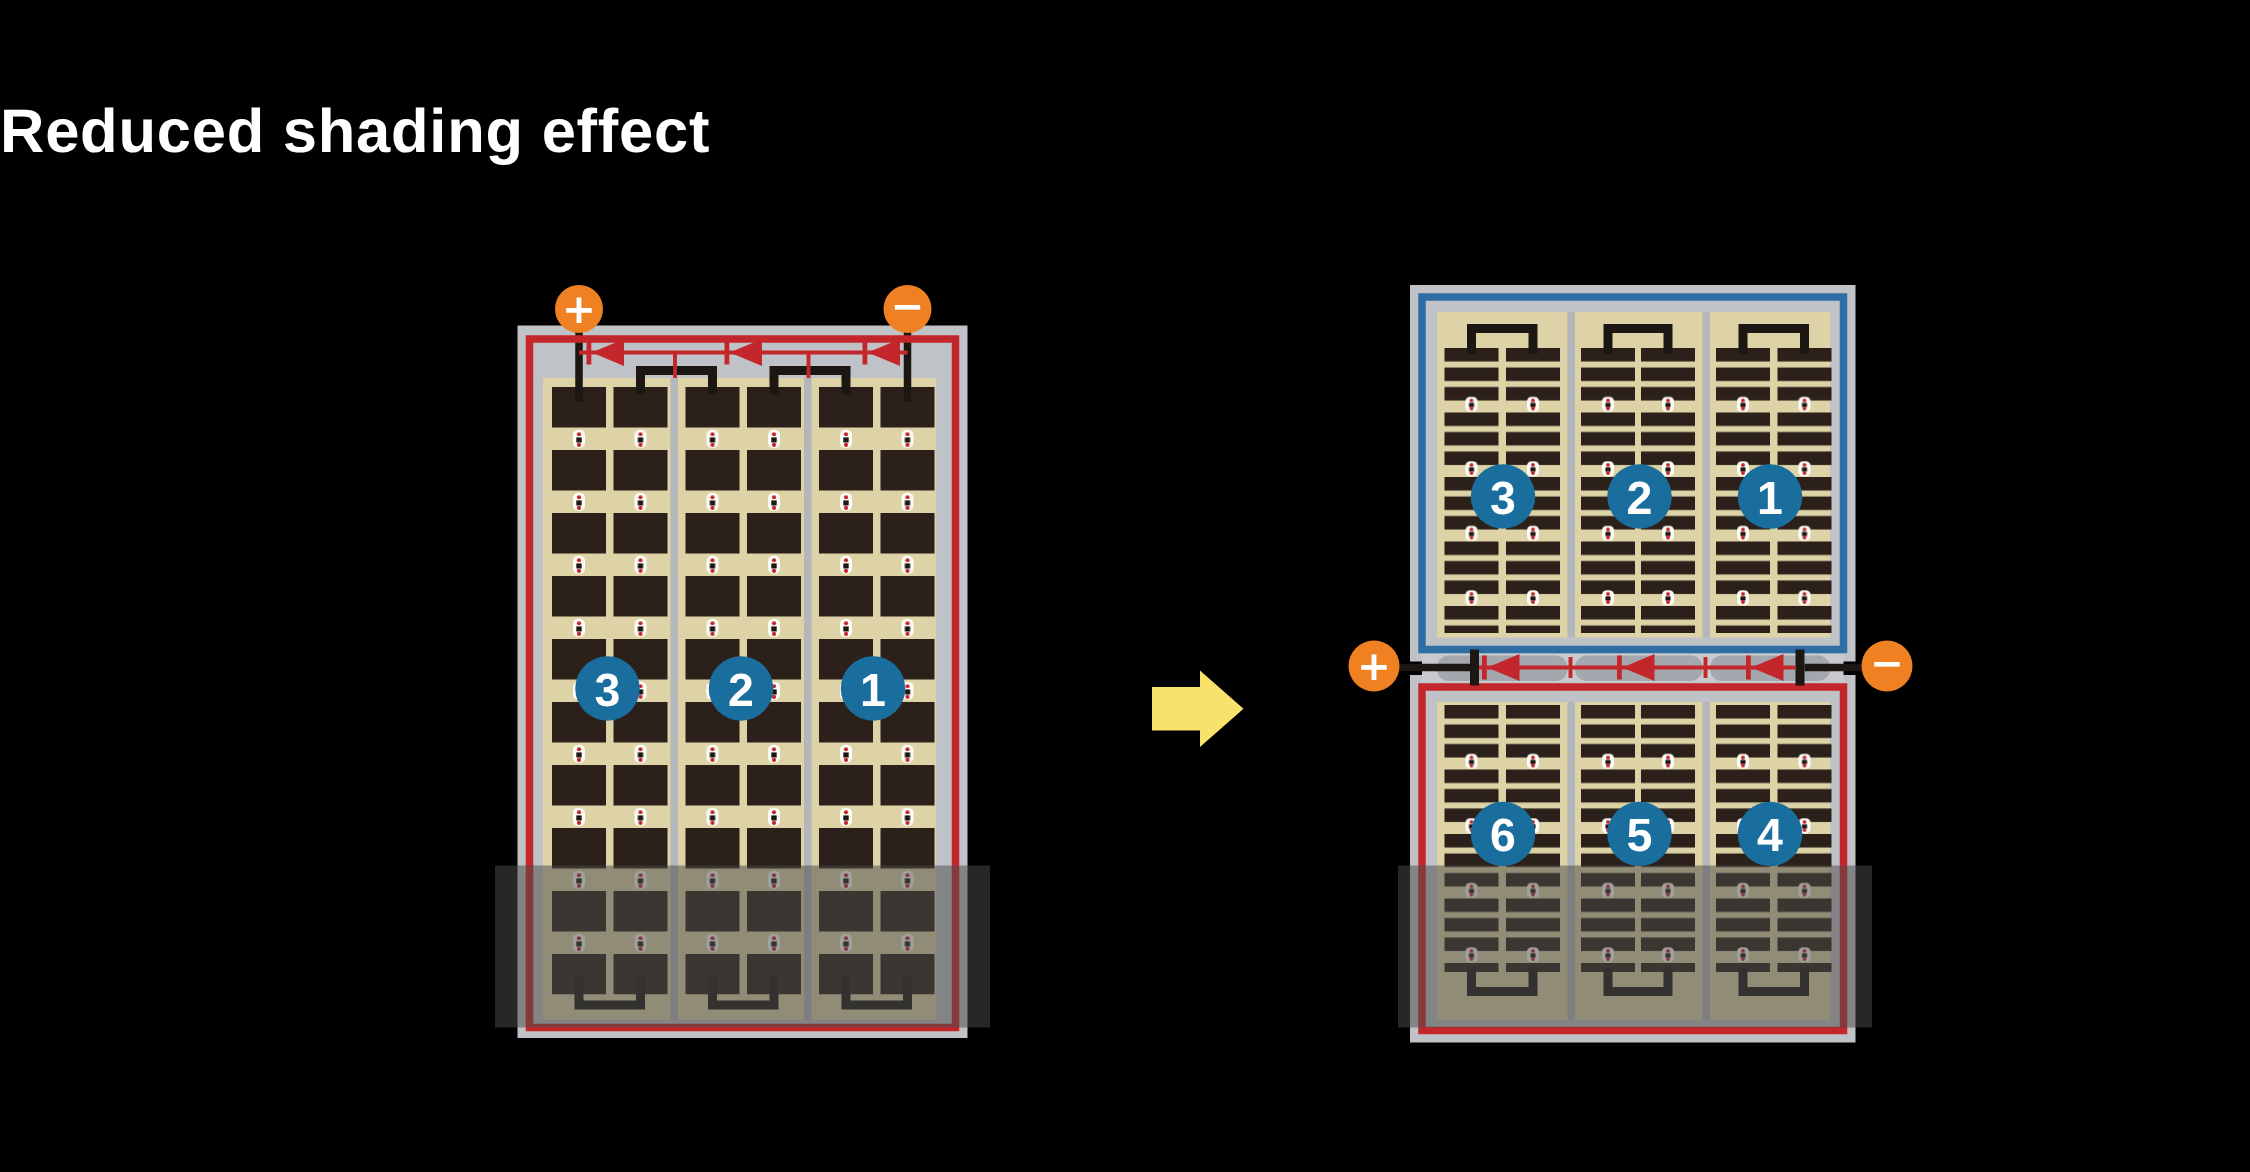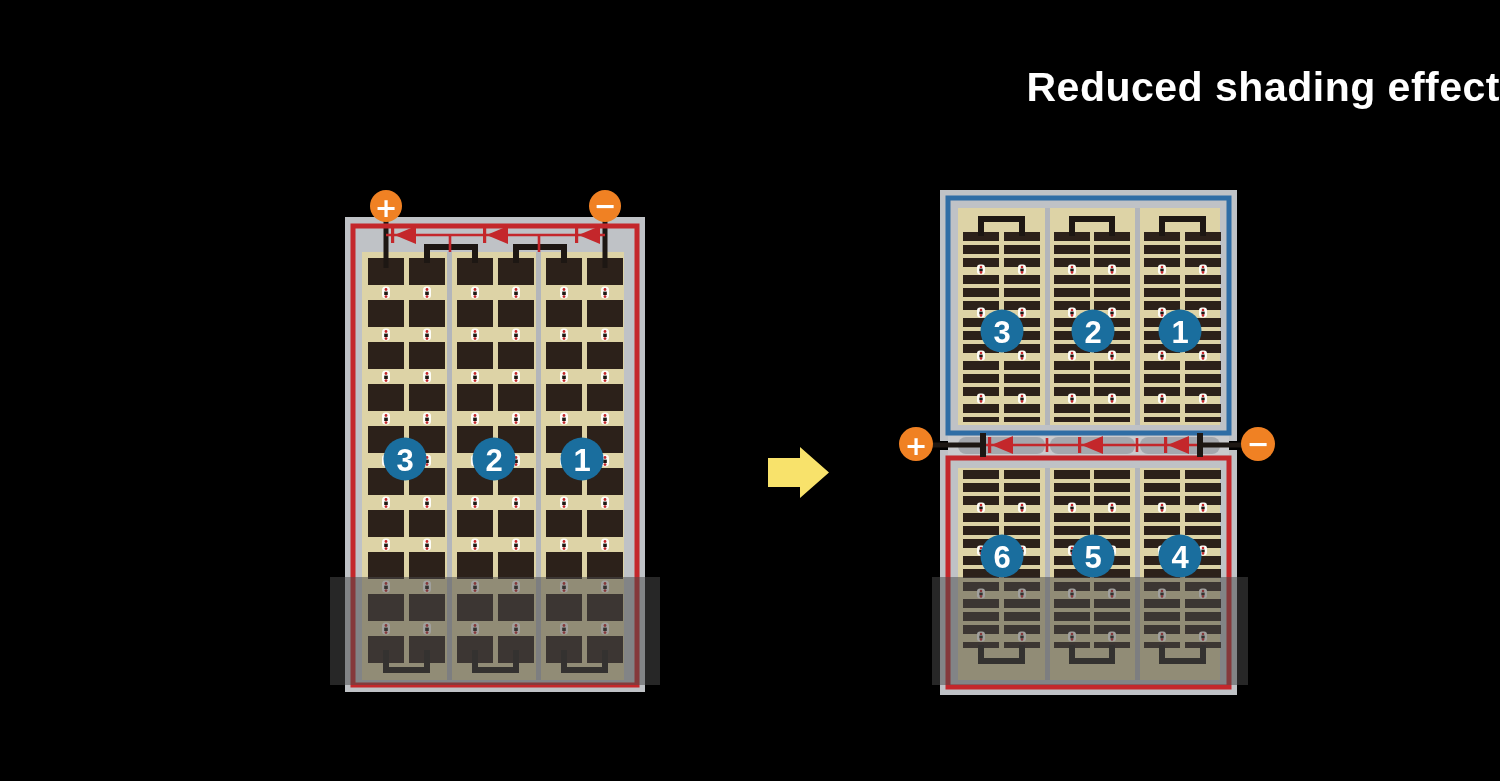--- a/index.html
+++ b/index.html
@@ -1,17 +1,17 @@
 <!DOCTYPE html>
 <html><head>
 <meta charset="utf-8">
 <style>
   html,body{margin:0;padding:0;background:#000;width:1500px;height:781px;overflow:hidden;}
   .stage{position:relative;width:1500px;height:781px;background:#000;font-family:"Liberation Sans",sans-serif;}
-  .title{position:absolute;top:64px;left:0;width:100%;margin:0;text-align:right;
+  .title{position:absolute;top:64px;left:0;width:100%;margin:0;text-align:left;
          color:#fff;font-size:41px;font-weight:700;letter-spacing:.5px;
          font-family:"Liberation Sans",sans-serif;}
   svg.diagram{position:absolute;left:0;top:0;width:1500px;height:781px;display:block;}
   .badge-num{font-family:"Liberation Sans",sans-serif;font-weight:700;font-size:31px;fill:#fff;}
   .term-glyph{font-family:"DejaVu Sans",sans-serif;font-weight:700;font-size:27px;fill:#fff;}
 </style>
 </head>
 <body>
 
 <div class="stage">

